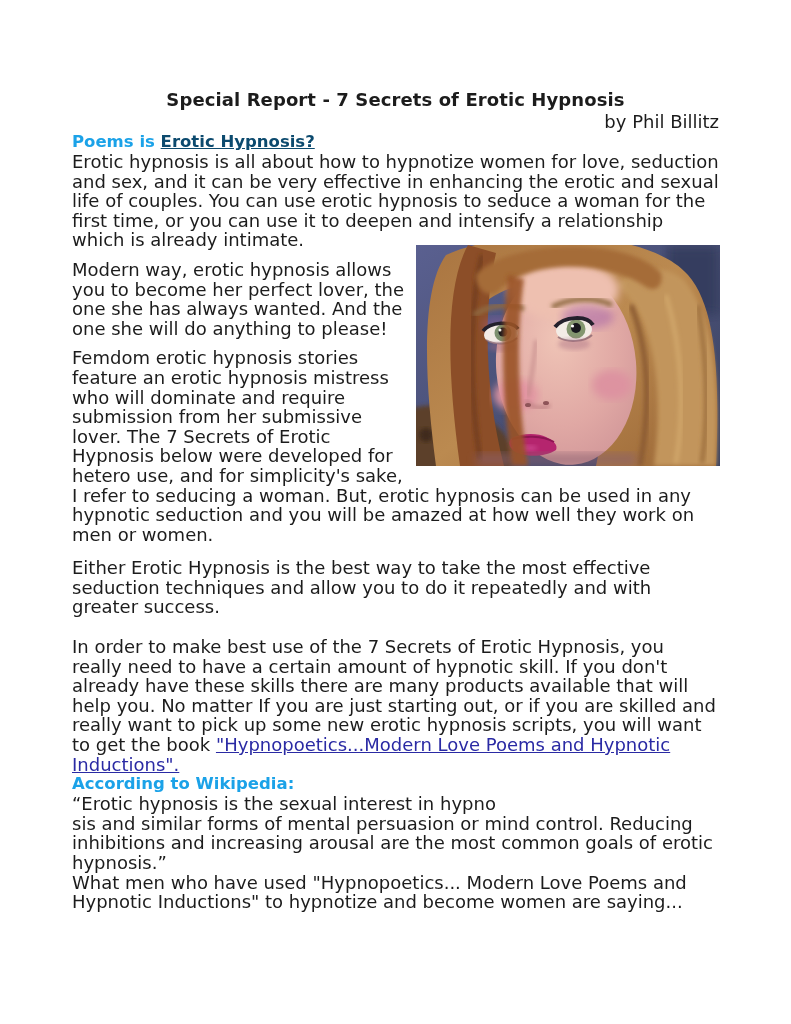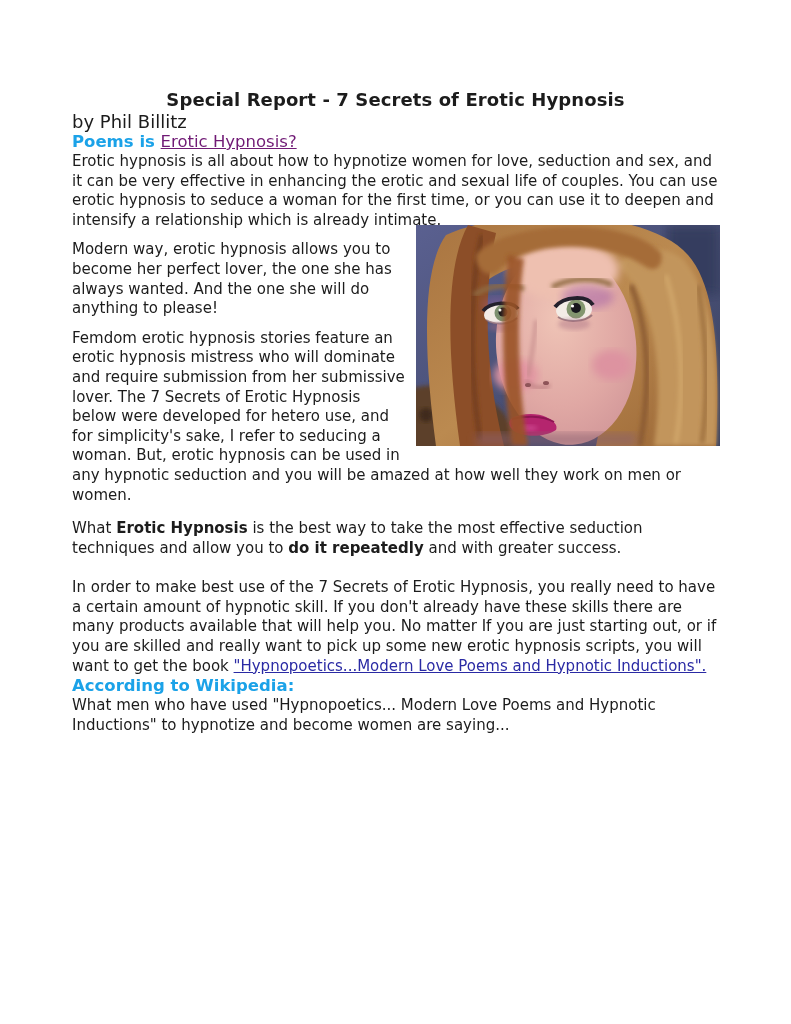--- a/index.html
+++ b/index.html
@@ -22,49 +22,49 @@
     margin: 0;
     font-size: 18px;
     line-height: 22px;
     font-weight: 700;
     text-align: center;
     letter-spacing: 0.1px;
   }
   .byline {
     font-size: 18px;
     line-height: 21px;
-    text-align: left;
+    text-align: right;
   }
   .sec-heading {
     font-size: 16.5px;
     line-height: 20px;
     font-weight: 700;
     color: #1ba2e8;
   }
   .sec-heading.spaced { }
   .heading-link {
-    color: #701a75;
+    color: #0c4a6e;
     text-decoration: underline;
-    font-weight: 400;
+    font-weight: 700;
     cursor: pointer;
   }
   p {
-    font-size: 15px;
+    font-size: 18px;
     line-height: 19.6px;
     margin: 10px 0 0 0;
   }
   p.tight { margin-top: 0; }
   p.gap-md { margin-top: 14px; }
   p.gap-lg { margin-top: 20px; }
   .body-link {
     color: #2a2aa4;
     text-decoration: underline;
     cursor: pointer;
   }
-  b { font-weight: 700; }
+  b { font-weight: 400; }
   .photo-float {
     float: right;
     width: 304px;
     height: 221px;
     margin: -5px -1px 6px 9px;
     line-height: 0;
   }
   .photo-float svg { width: 304px; height: 221px; display: block; }
 </style>
 </head>
@@ -172,22 +172,23 @@
       <rect x="60" y="208" width="160" height="13" fill="#8a6070" opacity="0.55" filter="url(#soft4)"></rect>
 
       <path d="M 92 30 C 84 90 86 160 96 221 L 112 221 C 102 160 100 90 108 34 Z" fill="#9a5326" opacity="0.9" filter="url(#soft2)"></path>
     </svg>
   </div>
 
   <p>Modern way, erotic hypnosis allows you to become her perfect lover, the one she has always wanted. And the one she will do anything to please!</p>
 
   <p>Femdom erotic hypnosis stories feature an erotic hypnosis mistress who will dominate and require submission from her submissive lover. The 7 Secrets of Erotic Hypnosis below were developed for hetero use, and for simplicity's sake, I refer to seducing a woman. But, erotic hypnosis can be used in any hypnotic seduction and you will be amazed at how well they work on men or women.</p>
 
-  <p class="gap-md"><span>What </span><b>Erotic Hypnosis</b><span> is the best way to take the most effective seduction techniques and allow you to </span><b>do it repeatedly</b><span> and with greater success.</span></p>
+  <p class="gap-md"><span>Either </span><b>Erotic Hypnosis</b><span> is the best way to take the most effective seduction techniques and allow you to </span><b>do it repeatedly</b><span> and with greater success.</span></p>
 
   <p class="gap-lg"><span>In order to make best use of the 7 Secrets of Erotic Hypnosis, you really need to have a certain amount of hypnotic skill. If you don't already have these skills there are many products available that will help you. No matter If you are just starting out, or if you are skilled and really want to pick up some new erotic hypnosis scripts, you will want to get the book </span><a class="body-link">"Hypnopoetics...Modern Love Poems and Hypnotic Inductions". </a></p>
 
   <div class="sec-heading spaced">According to Wikipedia:</div>
+  <p class="tight"><span>“Erotic hypnosis is the sexual interest in hypno</span><br><span>sis and similar forms of mental persuasion or mind control. Reducing inhibitions and increasing arousal are the most common goals of erotic hypnosis.”</span></p>
 
   <p class="tight">What men who have used "Hypnopoetics... Modern Love Poems and Hypnotic Inductions" to hypnotize and become women are saying...</p>
 
 
 </div>
 
 </body></html>

